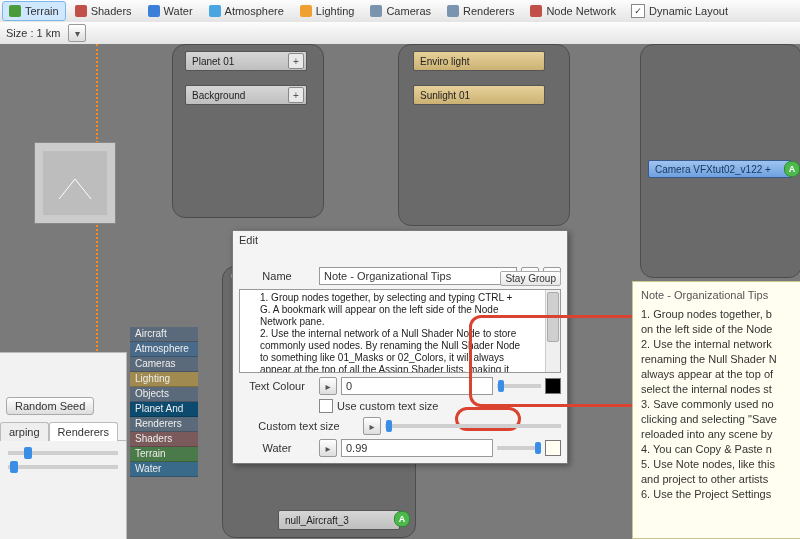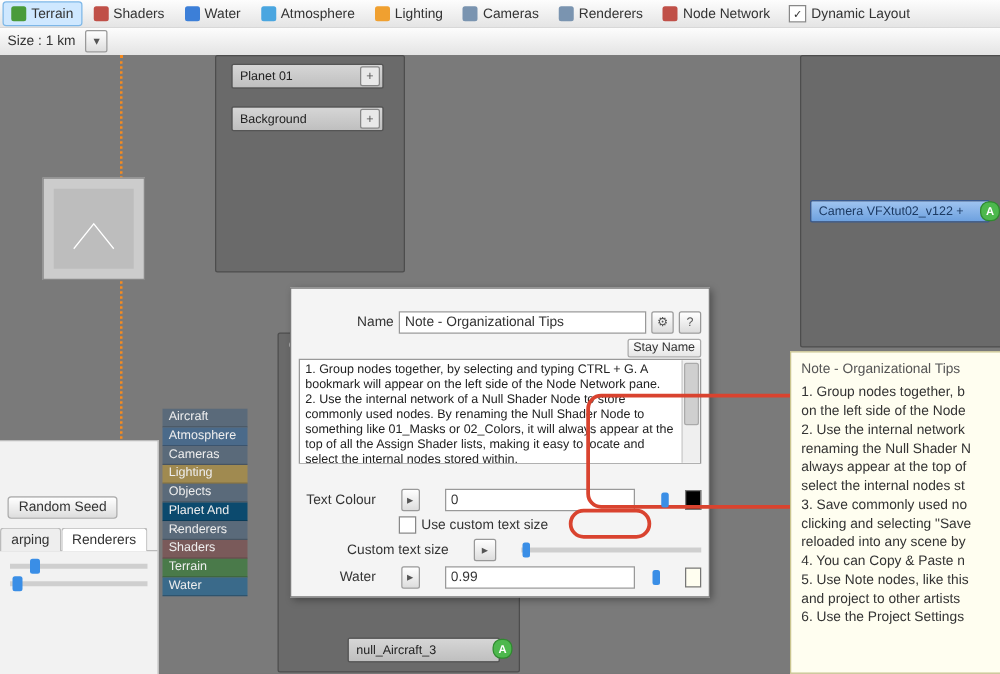--- a/index.html
+++ b/index.html
@@ -7,21 +7,21 @@
   .toolbar{position:absolute;left:0;top:0;right:0;height:22px;background:linear-gradient(#fdfdfd,#e4e4e4);border-bottom:1px solid #b5b5b5;display:flex;align-items:center;padding:0 2px;gap:2px}
   .tbtn{display:flex;align-items:center;gap:4px;height:18px;padding:0 6px;border:1px solid transparent;border-radius:3px;cursor:pointer}
   .tbtn.sel{background:#cfe8ff;border-color:#7db7e8}
   .tico{width:12px;height:12px;border-radius:2px}
   .subbar{position:absolute;left:0;top:22px;right:0;height:22px;background:linear-gradient(#fdfdfd,#e4e4e4);border-bottom:1px solid #b5b5b5;display:flex;align-items:center;padding:0 6px;gap:8px}
   .chk{width:12px;height:12px;border:1px solid #888;background:#fff;display:inline-flex;align-items:center;justify-content:center;font-size:9px;color:#333}
   
   .canvas{position:absolute;left:0;top:44px;right:0;bottom:0;background:#7a7a7a}
   .vline{position:absolute;top:0;bottom:0;left:96px;border-left:2px dotted #f58a1f}
   
-  .group{position:absolute;background:#6a6a6a;border:1px solid #4d4d4d;border-radius:2px}
+  .group{position:absolute;background:#6a6a6a;border:1px solid #4d4d4d;border-radius:13px}
   .group .ghdr{position:absolute;left:6px;top:-18px;font-size:10px;color:#ccc}
   .nodebar{position:absolute;height:18px;border:1px solid #555;border-radius:2px;background:linear-gradient(#d6d6d6,#bfbfbf);display:flex;align-items:center;padding:0 6px;font-size:10px;color:#222}
   .nodebar .plus{position:absolute;right:2px;top:1px;width:14px;height:14px;border:1px solid #888;background:#e9e9e9;display:flex;align-items:center;justify-content:center;font-size:10px;color:#555;border-radius:2px}
   .nodebar.warm{background:linear-gradient(#e8d29a,#cbb173)}
   .cambar{position:absolute;height:16px;border:1px solid #3a5a8e;border-radius:2px;background:linear-gradient(#9fc4f0,#6ea1df);color:#1c3a63;font-size:10px;display:flex;align-items:center;padding:0 6px}
   .gA{position:absolute;width:14px;height:14px;border-radius:7px;background:#4db84d;border:1px solid #2f8a2f;color:#fff;font-weight:bold;font-size:9px;display:flex;align-items:center;justify-content:center}
   
   .thumbpanel{position:absolute;left:34px;top:140px;width:80px;height:80px;background:#ccc;border:1px solid #888;display:flex;align-items:center;justify-content:center;color:#fff}
   .horizon{width:64px;height:64px;background:#bdbdbd;position:relative}
   .horizon svg{position:absolute;left:0;top:0}
@@ -35,26 +35,26 @@
   .tab{padding:3px 8px;border:1px solid #bbb;border-bottom:none;background:#eee;font-size:11px;position:relative;top:1px;border-radius:3px 3px 0 0}
   .tab.act{background:#fff}
   .slider{margin:10px 8px;height:4px;background:#cfcfcf;position:relative}
   .slider .h{position:absolute;top:-4px;width:8px;height:12px;background:#3a8ee6;border-radius:2px}
   
   .dialog{position:absolute;left:232px;top:230px;width:334px;background:#f4f4f4;border:1px solid #7a7a7a;box-shadow:2px 2px 6px rgba(0,0,0,.35)}
   .dtitle{height:20px;background:#fff;border-bottom:1px solid #c7c7c7;display:flex;align-items:center;padding:0 4px;font-size:11px;color:#333}
   .dtitle .x{margin-left:auto;width:20px;height:15px;background:#d9432f;color:#fff;display:flex;align-items:center;justify-content:center;font-size:10px;border:1px solid #a8281a}
   .dmenu{height:18px;display:flex;align-items:center;padding:0 6px;font-size:11px;color:#333}
   .drow{display:flex;align-items:center;padding:2px 6px;gap:4px;font-size:11px}
-  .dlabel{width:76px;text-align:right;color:#333}
+  .dlabel{width:76px;text-align:center;color:#333}
   .dinput{flex:1;height:16px;border:1px solid #999;background:#fff;padding:0 4px;font-size:11px;color:#333}
   .sq{width:16px;height:16px;border:1px solid #999;background:linear-gradient(#fff,#ddd);display:flex;align-items:center;justify-content:center;font-size:10px;color:#555;border-radius:2px}
-  .notes{margin:18px 6px;border:1px solid #999;background:#fff;height:78px;overflow:auto;padding:2px 4px;font-size:10px;line-height:12px;color:#222;position:relative}
+  .notes{margin:2px 6px;border:1px solid #999;background:#fff;height:78px;overflow:auto;padding:2px 20px;font-size:10px;line-height:12px;color:#222;position:relative}
   .redring{position:absolute;border:3px solid #d9432f;border-radius:12px;pointer-events:none}
-  .sliderrow{display:flex;align-items:center;gap:20px;padding:2px 6px}
+  .sliderrow{display:flex;align-items:center;gap:4px;padding:2px 6px}
   .sliderrow .track{flex:1;height:4px;background:#cfcfcf;position:relative}
   .sliderrow .track .h{position:absolute;top:-4px;width:6px;height:12px;background:#3a8ee6;border-radius:2px}
   .sw{width:14px;height:14px;border:1px solid #777;background:#000}
   .stayopen{position:absolute;right:6px;top:40px;padding:1px 4px;border:1px solid #aaa;background:linear-gradient(#fff,#e6e6e6);font-size:10px;border-radius:2px}
   .scrollbar{position:absolute;right:0;top:0;bottom:0;width:14px;background:#efefef;border-left:1px solid #ccc}
   .scrollbar .th{position:absolute;left:1px;right:1px;top:2px;height:48px;background:#cfcfcf;border:1px solid #aaa;border-radius:2px}
   
   .helppanel{position:absolute;left:632px;top:281px;width:168px;bottom:0;background:#fffef0;border:1px solid #c9c48e;padding:6px 8px;font-size:11px;color:#333;line-height:15px;overflow:hidden}
   .helppanel .ht{color:#555;font-size:11px;margin-bottom:4px}
 </style>
@@ -111,20 +111,28 @@
     <div class="nodebar" style="left:12px;top:6px;width:108px">
       <span>Planet 01</span>
       <span class="plus">+</span>
     </div>
     <div class="nodebar" style="left:12px;top:40px;width:108px">
       <span>Background</span>
       <span class="plus">+</span>
     </div>
   </div>
 
+  <div class="group" style="left:398px;top:0;width:170px;height:180px">
+    <div class="nodebar warm" style="left:14px;top:6px;width:118px">
+      <span>Enviro light</span>
+    </div>
+    <div class="nodebar warm" style="left:14px;top:40px;width:118px">
+      <span>Sunlight 01</span>
+    </div>
+  </div>
 
   <div class="group" style="left:640px;top:0;width:160px;height:232px"></div>
   <div class="cambar" style="left:648px;top:116px;width:130px">
     <span>Camera VFXtut02_v122 +</span>
   </div>
   <div class="gA" style="left:784px;top:117px">A</div>
 
   <div class="group" style="left:222px;top:222px;width:192px;height:270px">
     <div class="ghdr" style="top:4px;left:8px;position:absolute">Objects</div>
   </div>
@@ -164,21 +172,24 @@
   </div>
   <div class="slider">
       <div class="h" style="left:16px"></div>
     </div>
   <div class="slider">
       <div class="h" style="left:2px"></div>
     </div>
 </div>
 
 <div class="dialog">
-  <span class="stayopen">Stay Name</span>
+  <div class="dmenu">
+      <span>Edit</span>
+    </div>
+  <span class="stayopen">Stay Group</span>
 
   <div class="drow" style="margin-top:16px">
     <span class="dlabel">Name</span>
     <input class="dinput" value="Note - Organizational Tips" style="">
     <span class="sq">⚙</span>
     <span class="sq">?</span>
   </div>
   <div class="redring" style="left:220px;top:64px;width:48px;height:20px"></div>
 
   <div class="notes" id="notes">

